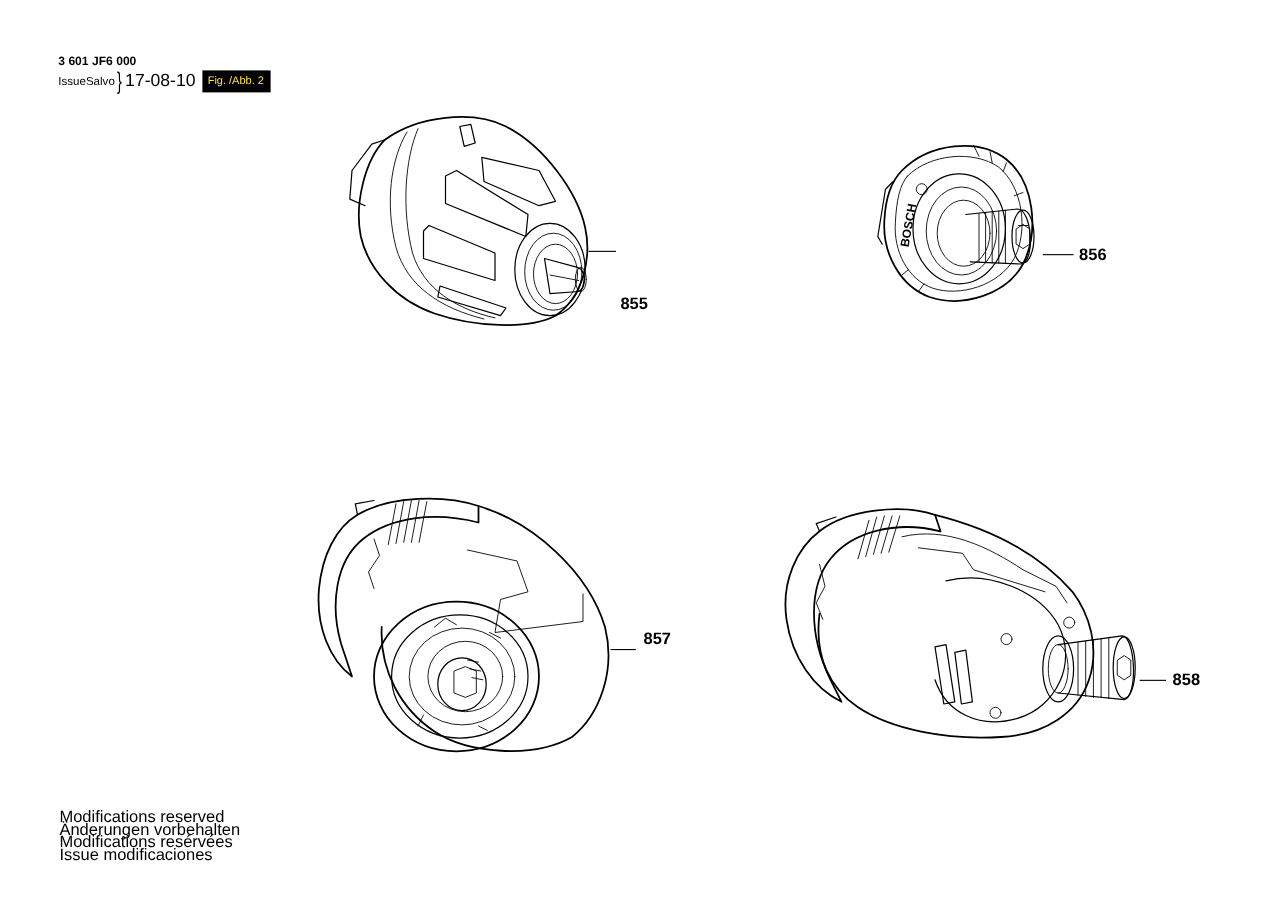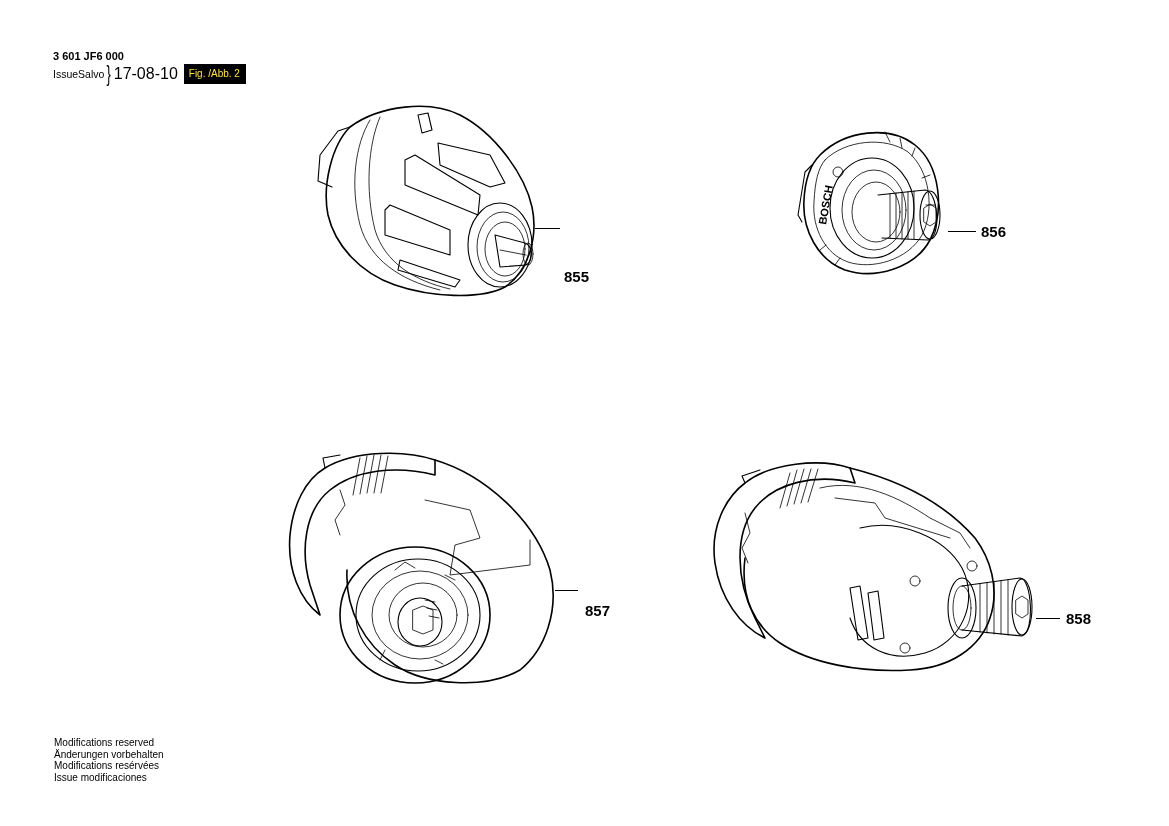--- a/index.html
+++ b/index.html
@@ -5,21 +5,21 @@
   html, body { margin: 0; padding: 0; background: #ffffff; }
   body { width: 1169px; height: 826px; position: relative; overflow: hidden;
          font-family: "Liberation Sans", sans-serif; color: #000; }
   .header { position: absolute; left: 53px; top: 50px; }
   .docnum { font-size: 11px; line-height: 13px; font-weight: bold; }
   .issue-row { display: flex; align-items: center; margin-top: 1px; }
   .issue-labels { font-size: 10.5px; line-height: 10px; display: flex; flex-direction: row; }
   .brace { font-size: 22px; line-height: 20px; margin: 0 1px 0 1px; transform: scaleX(0.6); }
   .issue-date { font-size: 16px; margin-right: 6px; }
   .fig-badge { background: #000; color: #fde047; font-size: 10px; padding: 1px 6px 1px 5px; line-height: 18px; }
-  .footer { position: absolute; left: 54px; top: 737px; font-size: 10px; line-height: 11.5px; }
+  .footer { position: absolute; left: 54px; top: 737px; font-size: 15px; line-height: 11.5px; }
   .drawing { position: absolute; }
   .part-label { position: absolute; font-weight: bold; font-size: 15px; }
   .leader { position: absolute; height: 1px; background: #000; }
   svg { overflow: visible; }
   svg * { fill: none; stroke: #000; stroke-linejoin: round; stroke-linecap: round; }
   .thin { stroke-width: 0.8; }
   .mid { stroke-width: 1.1; }
   .thick { stroke-width: 1.6; }
 </style>
 </head>
@@ -109,21 +109,21 @@
     <ellipse class="thin" cx="138" cy="165" rx="34" ry="32"></ellipse>
 
     <path class="thin" d="M110 120 L120 112 L130 118 M160 125 L170 130 M100 200 L95 210 M150 210 L158 214"></path>
 
     <ellipse class="mid" cx="135" cy="172" rx="22" ry="24"></ellipse>
     <path class="thin" d="M128 160 L138 156 L148 160 L148 180 L138 184 L128 180 Z"></path>
     <path class="thin" d="M140 150 L150 152 M142 158 L152 160 M144 166 L154 168"></path>
   </svg>
 </div>
 <div class="leader" style="left:555px; top:590px; width:23px;"></div>
-<div class="part-label" style="left:585px; top:602px;">857</div>
+<div class="part-label" style="left:585px; top:572px;">857</div>
 
 <div class="drawing" style="left:700px; top:458px; width:335px; height:215px;">
   <svg width="335" height="215" viewBox="0 0 335 215">
 
     <path class="thick" d="M45 25 C70 5 120 0 150 10 L155 25 C115 15 75 25 55 50 C35 75 35 120 55 160 L65 180 C40 168 20 140 15 105 C10 70 25 40 45 25 Z"></path>
     <path class="mid" d="M45 25 L42 18 L60 12"></path>
     <path class="thin" d="M90 15 L80 50 M97 12 L87 48 M104 11 L94 46 M111 11 L101 45 M118 11 L108 44"></path>
     <path class="thin" d="M45 55 L50 75 L42 90 L48 105"></path>
 
     <path class="thick" d="M150 10 C190 20 240 40 275 80 C290 100 300 130 290 160 C280 190 250 210 210 212 C160 215 110 205 80 185 C55 168 40 140 45 100"></path>

